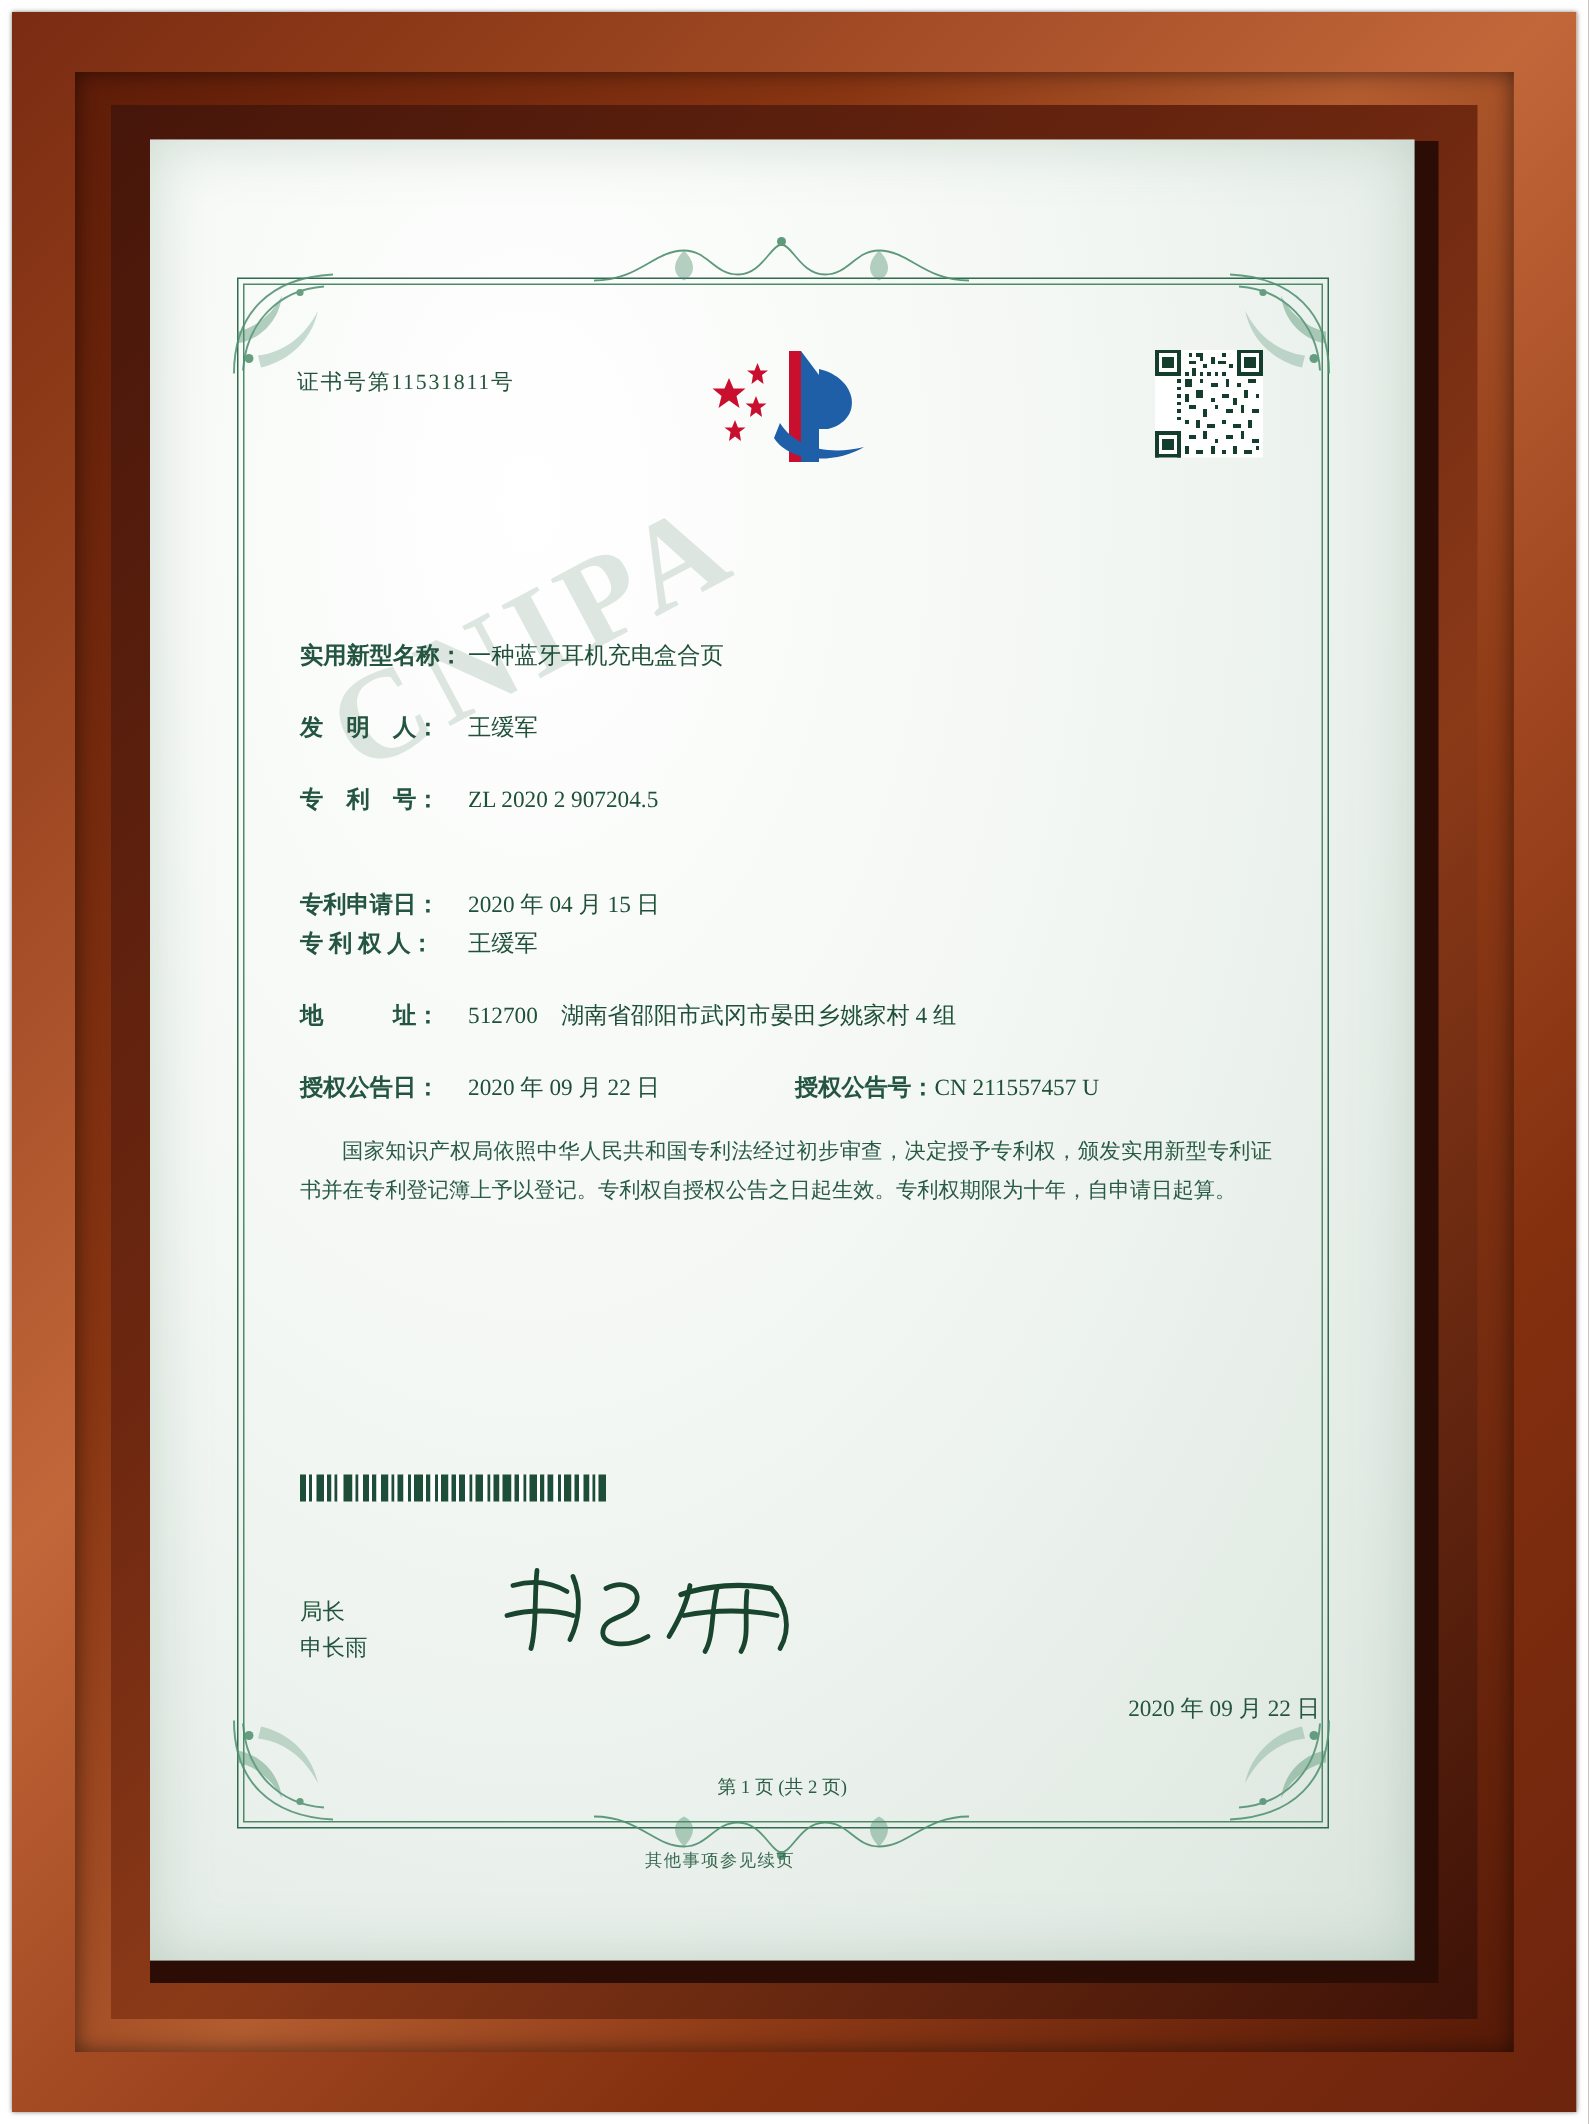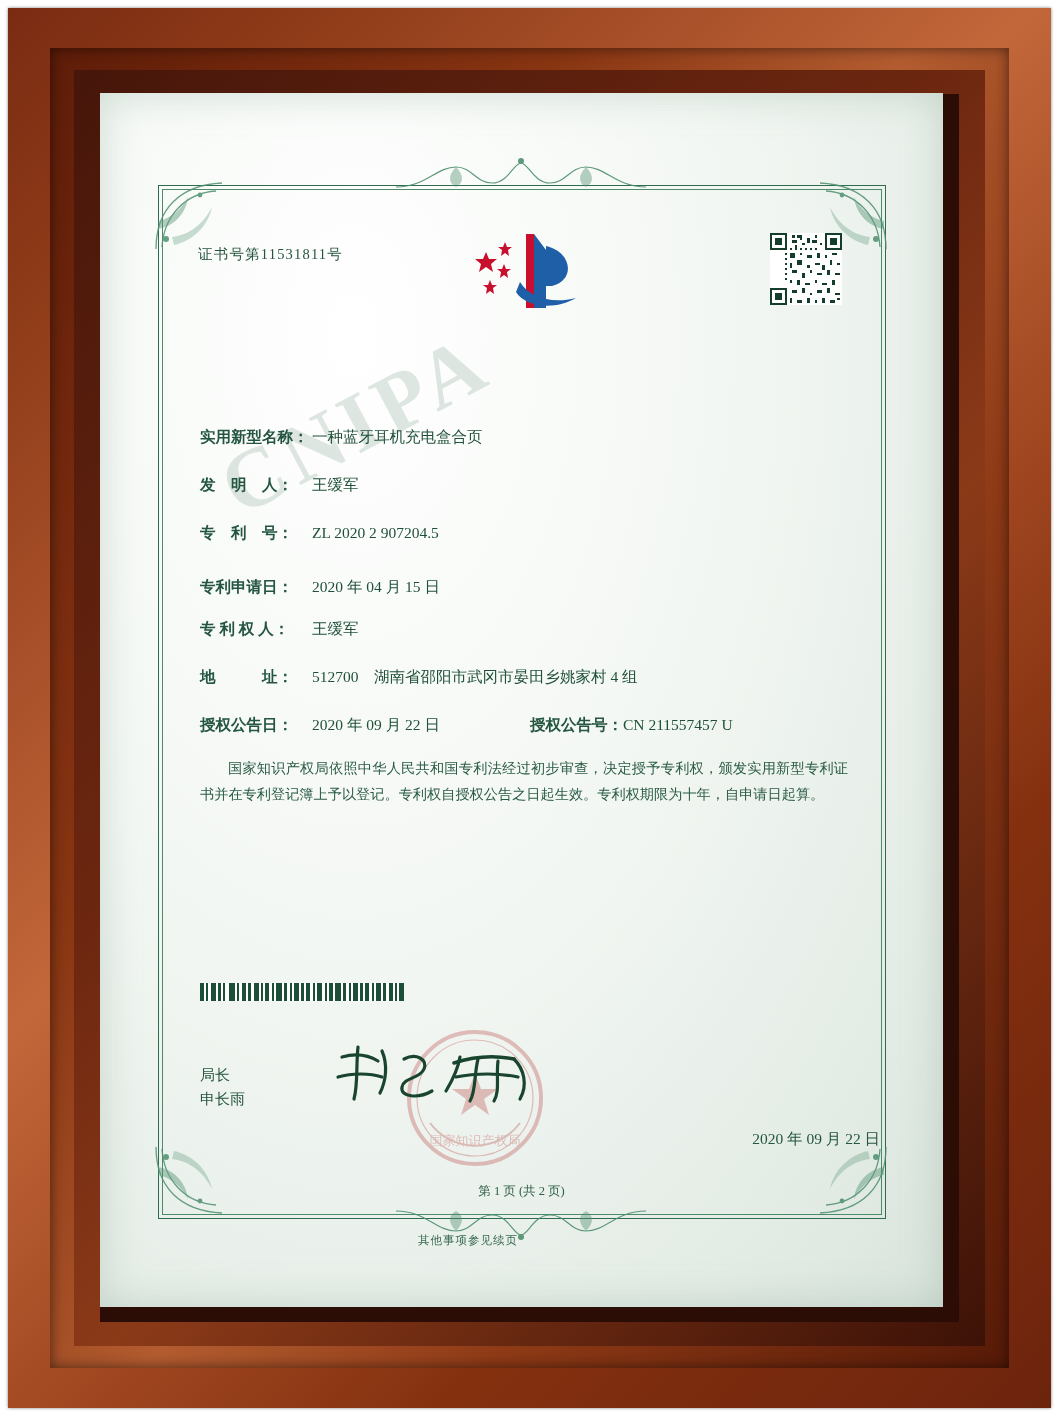--- a/index.html
+++ b/index.html
@@ -153,21 +153,21 @@
     display: inline-block;
     color: #235540;
     font-weight: bold;
   }
   .lbl-w5 { width: 112px; letter-spacing: 0px;}
   .field-value { color: #1f5038; }
 
   .field-row.r1 { top: 334px; }
   .field-row.r2 { top: 382px; }
   .field-row.r3 { top: 430px; }
-  .field-row.r4 { top: 484px; }
+  .field-row.r4 { top: 500px; }
   .field-row.r5 { top: 526px; }
   .field-row.r6 { top: 574px; }
   .field-row.r7 { top: 622px; }
 
   #pub-no-label {
     position: absolute;
     left: 430px; top: 622px;
     font-size: 15.5px;
     color: #235540;
     white-space: nowrap;
@@ -229,21 +229,21 @@
   #page-no {
     position: absolute;
     left: 0; top: 1090px;
     width: 843px;
     text-align: center;
     font-size: 12.5px;
     color: #2c5e46;
   }
   #footnote {
     position: absolute;
-    left: 0; top: 1140px;
+    left: 12px; top: 1140px;
     width: 736px;
     text-align: center;
     font-size: 11.5px;
     color: #3a6b53;
     letter-spacing: 1px;
   }
 </style>
 </head>
 <body>
 
@@ -518,29 +518,20 @@
       <span style="width:2px;background:#fff"></span>
     <span style="width:3px;background:#1d4f38"></span>
       <span style="width:3px;background:#fff"></span>
     <span style="width:4px;background:#1d4f38"></span>
       <span style="width:2px;background:#fff"></span>
     <span style="width:2px;background:#1d4f38"></span>
       <span style="width:2px;background:#fff"></span>
     <span style="width:5px;background:#1d4f38"></span>
   </div>
 
-  <div id="seal">
-    <svg viewBox="0 0 150 150" width="150" height="150">
-      <circle cx="75" cy="75" r="66" fill="none" stroke="#b02a2a" stroke-width="4"></circle>
-      <circle cx="75" cy="75" r="58" fill="none" stroke="#b02a2a" stroke-width="1.2"></circle>
-      <polygon points="75,50 81,66 98,66 84,76 89,92 75,82 61,92 66,76 52,66 69,66" fill="#b02a2a"></polygon>
-      <path d="M30 100 A56 56 0 0 0 120 100" fill="none" stroke="#b02a2a" stroke-width="2"></path>
-      <text x="75" y="122" font-size="13" fill="#b02a2a" text-anchor="middle" font-family="DejaVu Sans, sans-serif">国家知识产权局</text>
-    </svg>
-  </div>
 
   <div id="sig-label">
     <div>局长</div>
     <div>申长雨</div>
   </div>
   <div id="signature">
     <svg viewBox="0 0 230 66" width="230" height="66" fill="none" stroke="#19452f" stroke-width="3.2" stroke-linecap="round">
       <path d="M14 16 C28 12 40 14 50 20"></path>
       <path d="M30 6 C28 24 30 44 26 58"></path>
       <path d="M10 36 C24 32 42 32 54 36"></path>

